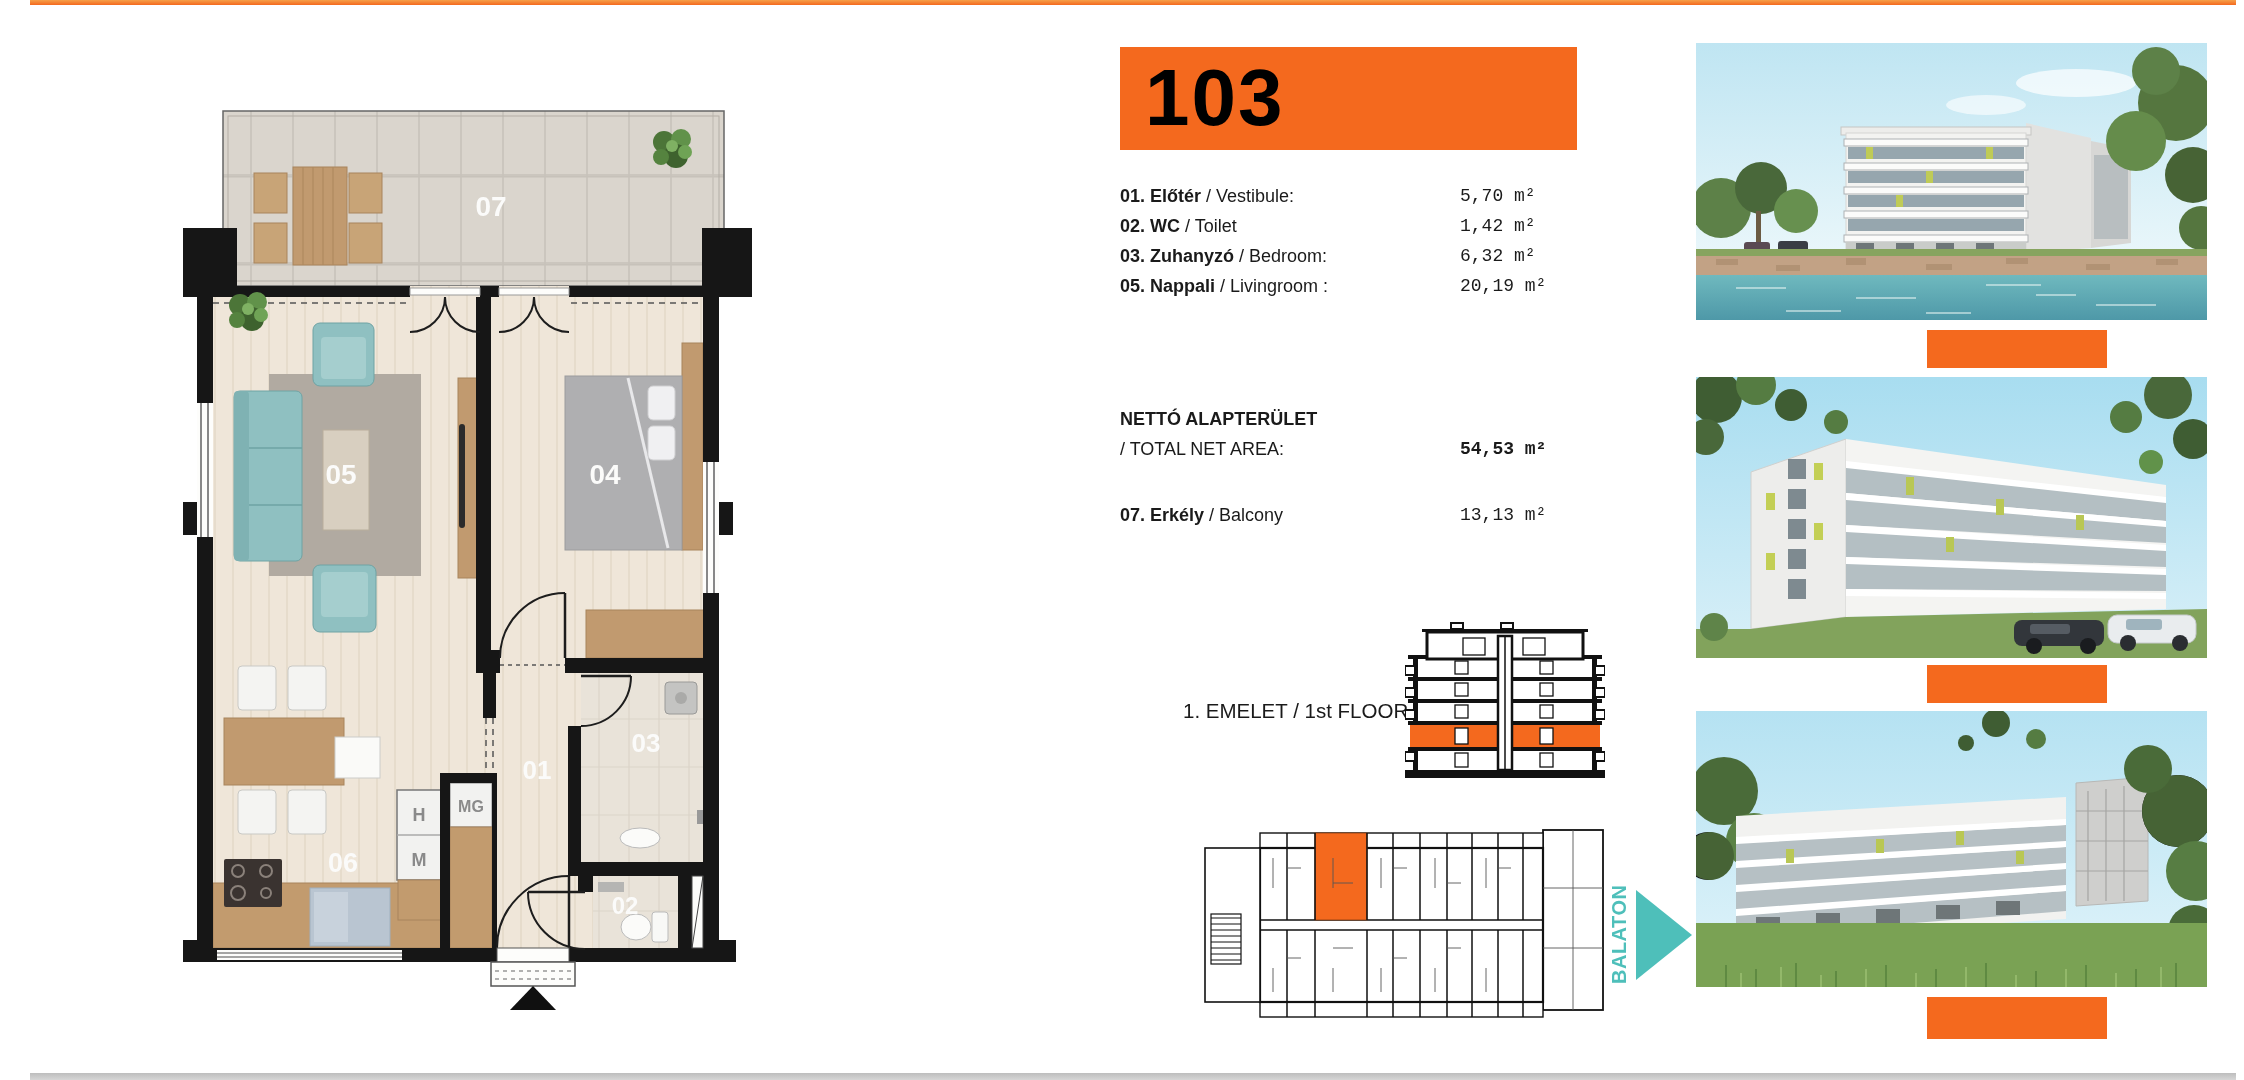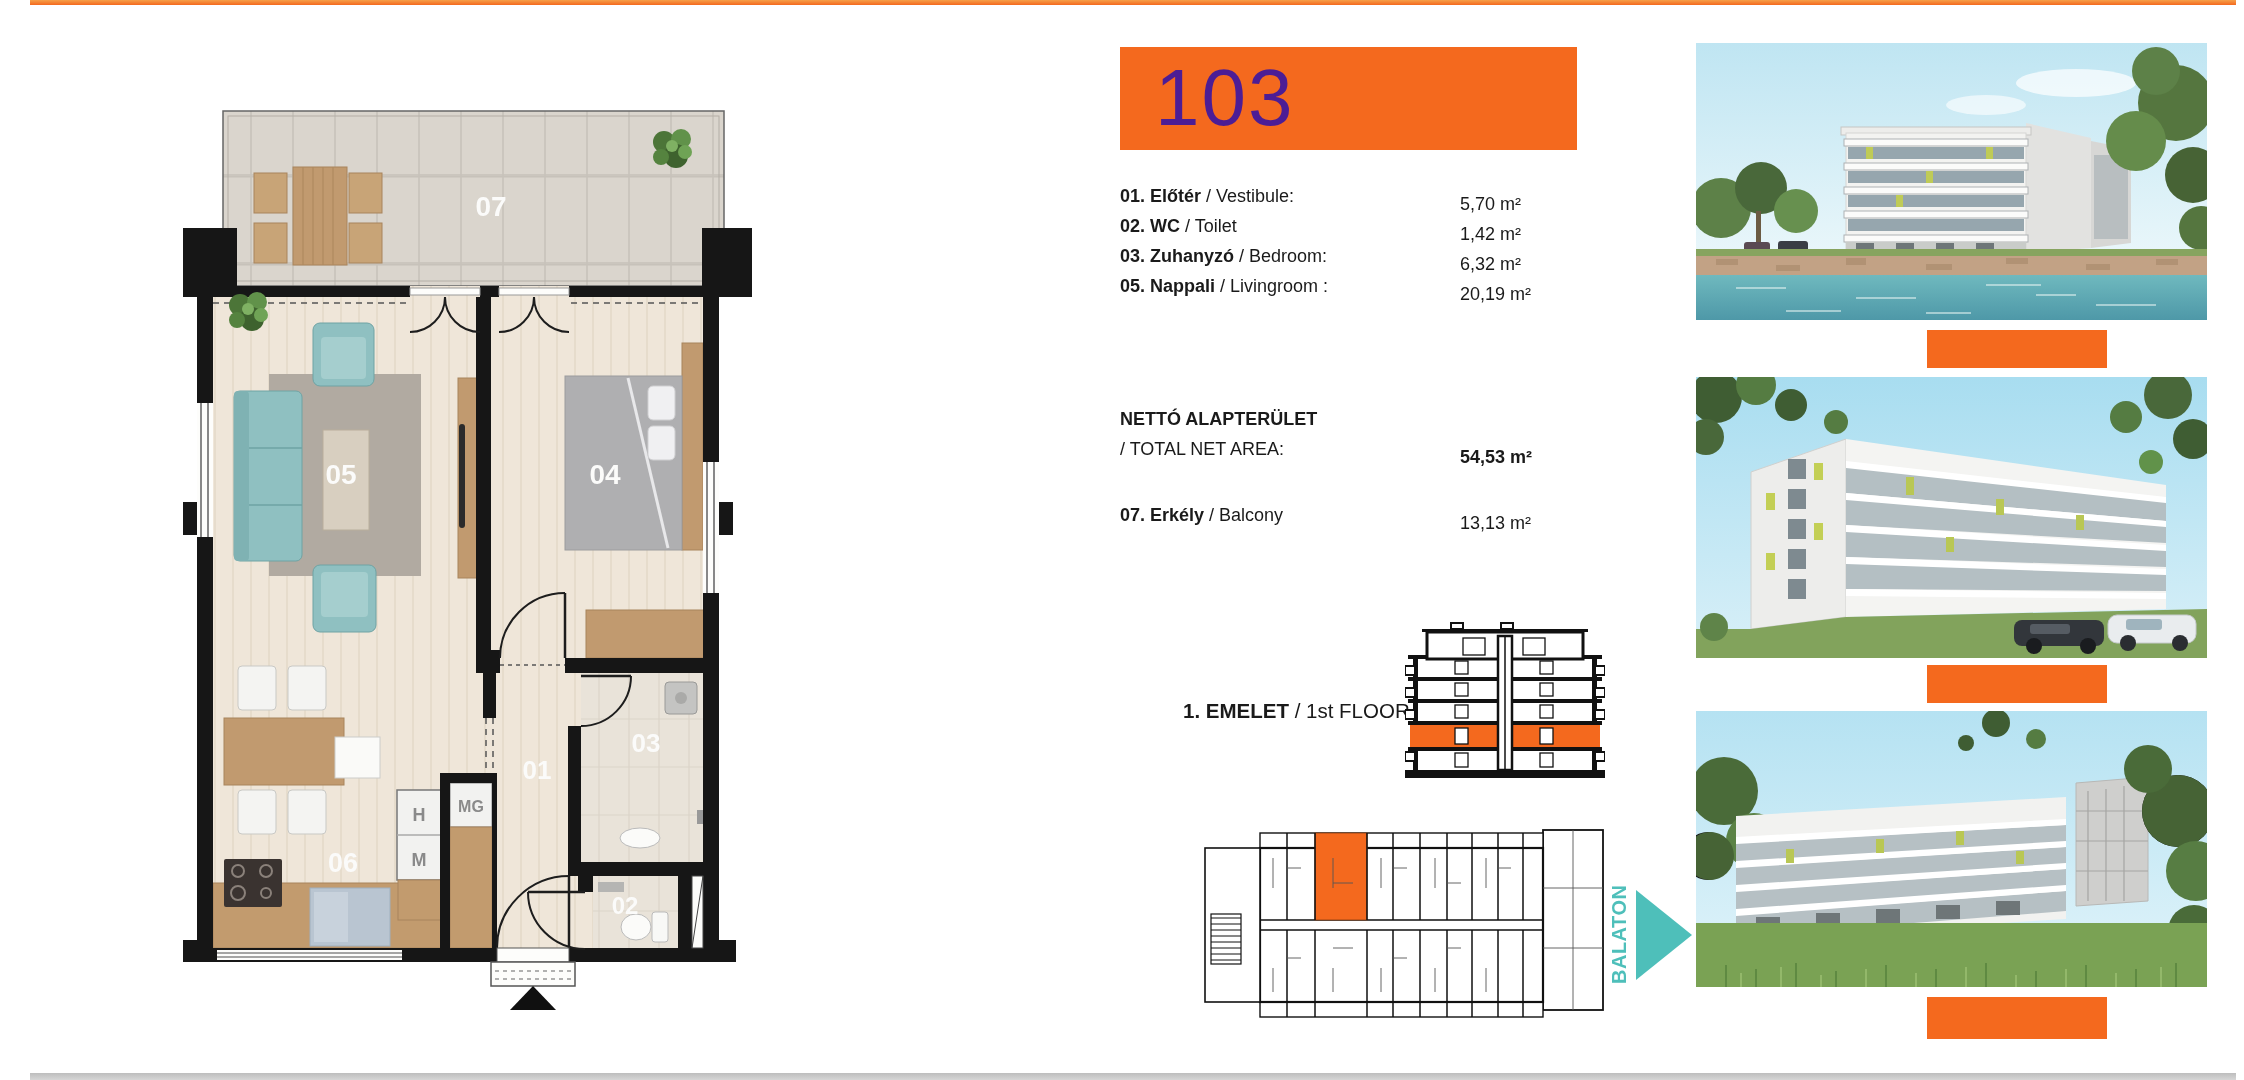--- a/index.html
+++ b/index.html
@@ -4,31 +4,31 @@
 <style>
   html,body{margin:0;padding:0;background:#fff;}
   #canvas{position:relative;width:2244px;height:1080px;background:#ffffff;
           font-family:"Liberation Sans",sans-serif;overflow:hidden;color:#1a1a1a;}
   .abs{position:absolute;}
   .top-line{left:30px;top:0;width:2206px;height:5px;
             background:linear-gradient(#f6a04a,var(--accent,#F4691E));}
   .bottom-line{left:30px;top:1073px;width:2206px;height:7px;
                background:linear-gradient(#bdbdbd,#d6d6d6);}
   .unit-box{left:1120px;top:47px;width:457px;height:103px;background:var(--accent,#F4691E);}
-  .unit-box .num{font-size:80px;font-weight:400;color:#4c1d95;line-height:101px;
-                 padding-left:35px;letter-spacing:2px;}
+  .unit-box .num{font-size:80px;font-weight:700;color:#000000;line-height:101px;
+                 padding-left:25px;letter-spacing:2px;}
   .room-list{left:1120px;top:186px;width:480px;}
   .trow{position:relative;height:30px;font-size:18px;white-space:nowrap;}
   .trow .b{font-weight:700;}
-  .trow .area{position:absolute;left:340px;top:8px;font-weight:400;}
+  .trow .area{position:absolute;left:340px;top:0;font-weight:400;font-family:Liberation Mono, monospace;}
   .trow .area.bold{font-weight:700;}
   .total-block{left:1120px;top:409px;width:480px;}
   .balcony-block{left:1120px;top:505px;width:480px;}
   .floor-label{left:1183px;top:699px;font-size:20.5px;white-space:nowrap;}
-  .floor-label .b{font-weight:700;}
+  .floor-label .b{font-weight:400;}
   .balaton-label{left:1573px;top:923px;width:96px;height:26px;transform:rotate(-90deg);
                  text-align:center;color:var(--teal,#4EBFBA);font-weight:700;
                  font-size:20px;letter-spacing:0.5px;}
   .balaton-arrow{left:1636px;top:890px;width:0;height:0;
                  border-top:45px solid transparent;border-bottom:45px solid transparent;
                  border-left:56px solid var(--teal,#4EBFBA);}
   .photo-bar{left:1927px;width:180px;height:38px;background:var(--accent,#F4691E);}
   #bar1{top:330px;}  #bar2{top:665px;}  #bar3{top:997px;height:42px;}
   svg text{font-family:"Liberation Sans",sans-serif;}
 </style>

